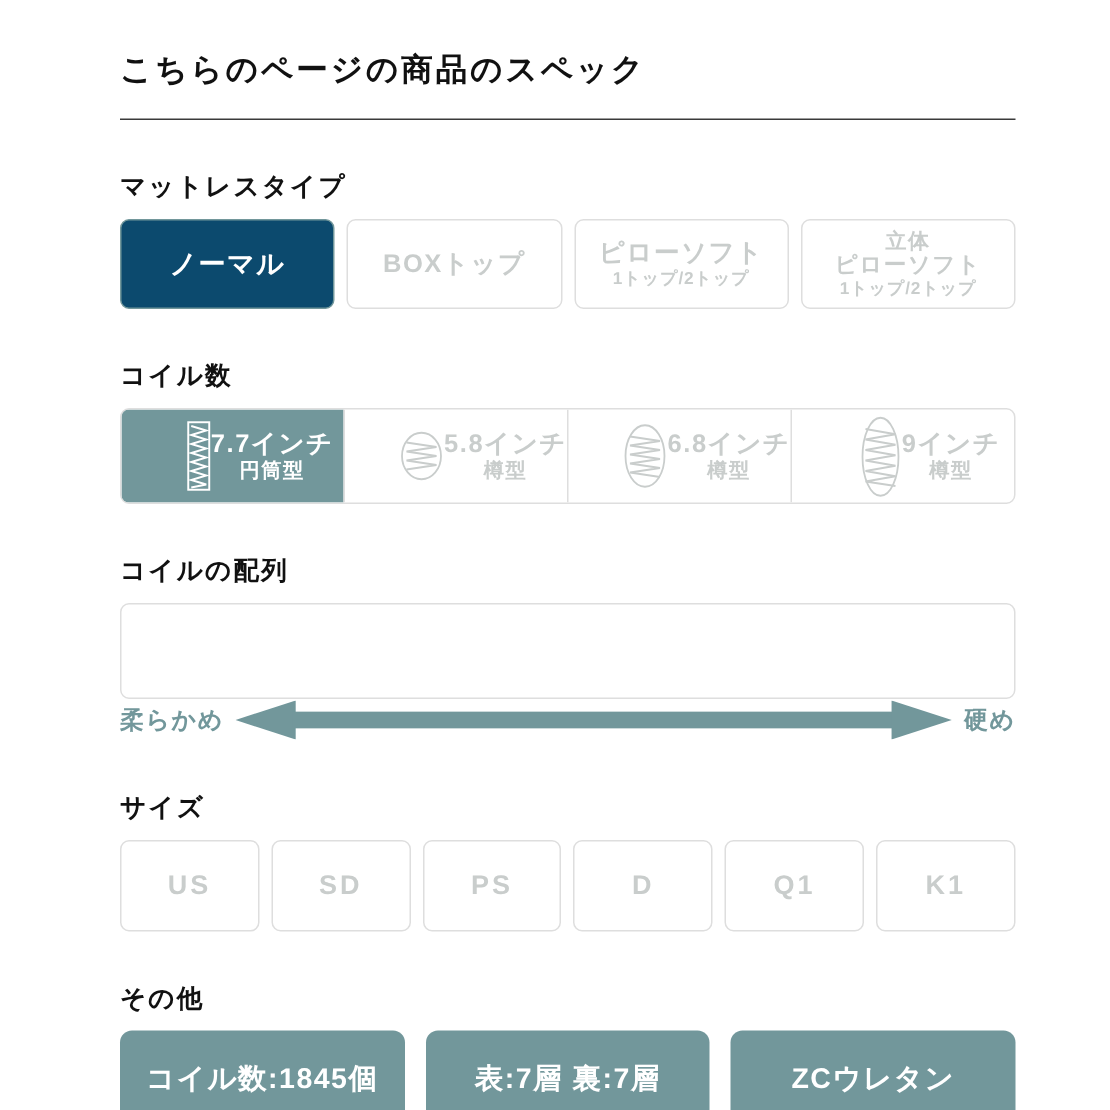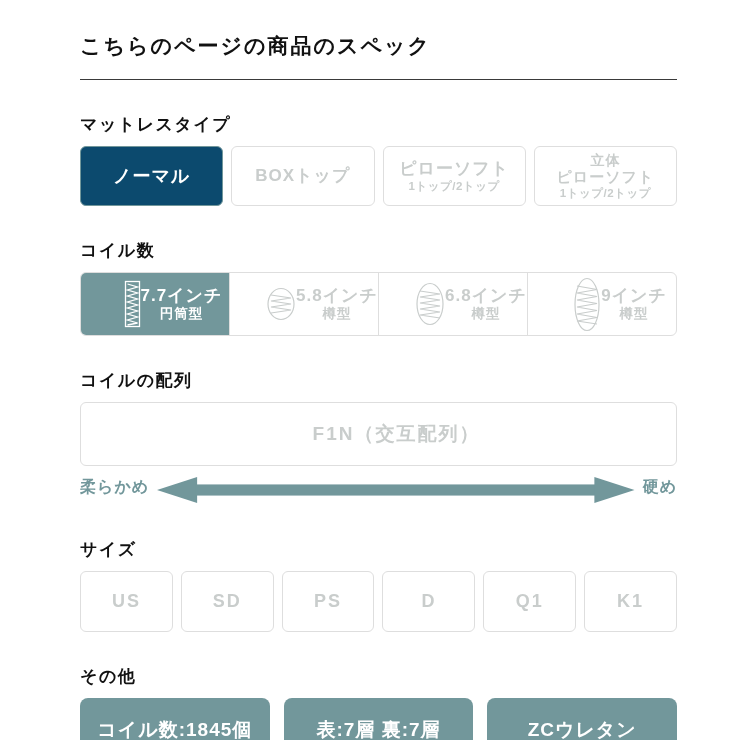--- a/index.html
+++ b/index.html
@@ -54,22 +54,22 @@
   .seg-text{display:flex;flex-direction:column;align-items:center;line-height:1.2;}
   .seg-text .main-line{font-size:17px;letter-spacing:1px;}
   .seg-text .sub-line{font-size:13.5px;letter-spacing:1px;}
   .coil-icon{display:block;}
   .coil-icon.sel{stroke:#ffffff;}
   .coil-icon.uns{stroke:#c9cdcc;}
   
   .layout-row .seg-cell{font-size:19px;letter-spacing:2px;}
   
   .firmness{
-    display:flex;align-items:flex-start;gap:8px;
-    margin-top:11px;height:28px;
+    display:flex;align-items:center;gap:8px;
+    height:28px;
   }
   .firmness .end-label{
     color:#72979b;font-weight:bold;font-size:16px;letter-spacing:1px;white-space:nowrap;
   }
   .firmness .arrow-wrap{flex:1;height:26px;}
   .firmness svg{display:block;width:100%;height:26px;}
   
   .size-row .opt-btn{height:61px;font-size:18px;letter-spacing:2px;}
   .size-row .opt-btn.selected{font-size:18px;}
   
@@ -145,23 +145,20 @@
       </svg>
       <span class="seg-text">
         <span class="main-line">9インチ</span>
         <span class="sub-line">樽型</span>
       </span>
     </div>
   </div>
 
   <div class="section-label">コイルの配列</div>
   <div class="seg-row layout-row">
-    <div class="seg-cell">
-      <span>F1N（交互配列）</span>
-    </div>
   </div>
 
   <div class="firmness">
     <span class="end-label">柔らかめ</span>
     <span class="arrow-wrap">
       <svg viewBox="0 0 500 28" preserveAspectRatio="none" fill="#72979b">
         <polygon points="0,14 42,0 42,28"></polygon>
         <rect x="40" y="8" width="420" height="12"></rect>
         <polygon points="500,14 458,0 458,28"></polygon>
       </svg>

